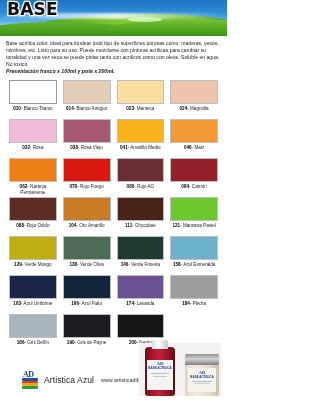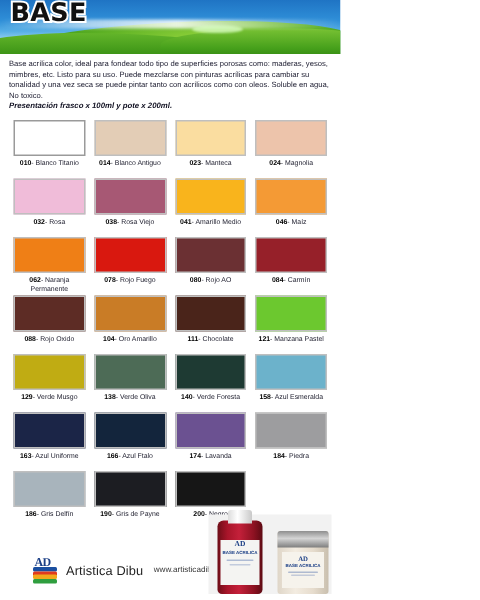--- a/index.html
+++ b/index.html
@@ -339,21 +339,21 @@
   <div class="footer">
 
     <div class="brand">
       <div class="ad-logo">
         <span class="ad-text">AD</span>
         <span class="stripe s1"></span>
         <span class="stripe s2"></span>
         <span class="stripe s3"></span>
         <span class="stripe s4"></span>
       </div>
-      <span class="brand-name">Artistica Dibu</span>
+      <span class="brand-name">Artistica Azul</span>
       <span class="brand-url">www.artisticadibu.com</span>
     </div>
 
     <div class="product">
       <div class="jar">
         <div class="lid"></div>
         <div class="jlabel">
           <div class="mini-ad" style="font-size:4.5px;margin-top:1.5px;">AD</div>
           <div style="font-size:3px;text-align:center;color:#1b3f86;font-weight:700;line-height:1.15;margin-top:1px;">BASE ACRILICA</div>
           <div class="lbl-line" style="height:1px;width:20px;margin:2px auto 0;opacity:.35;"></div>

